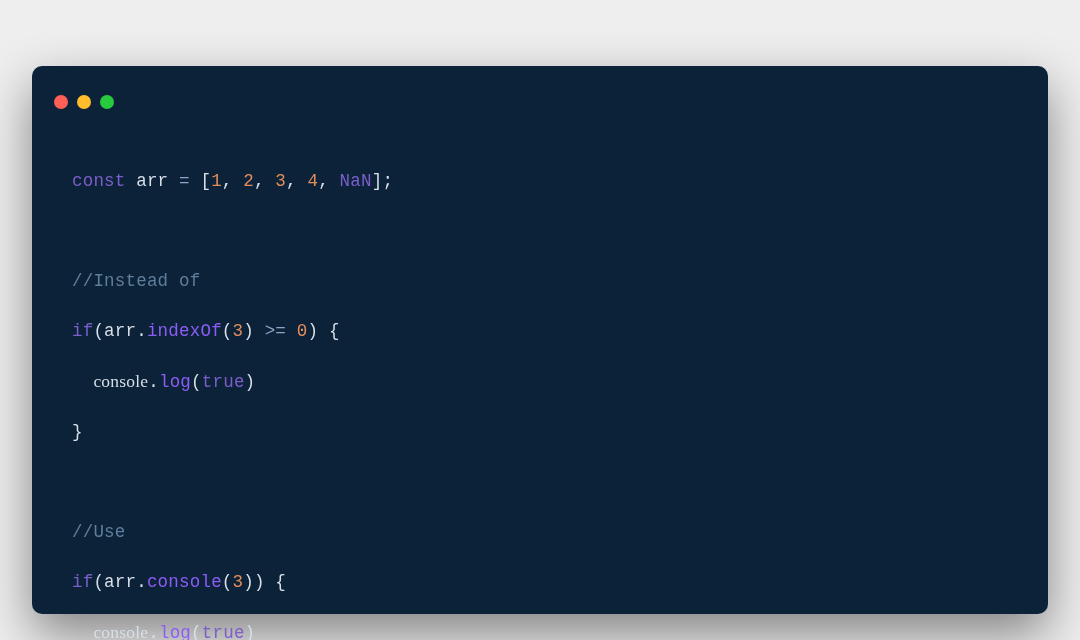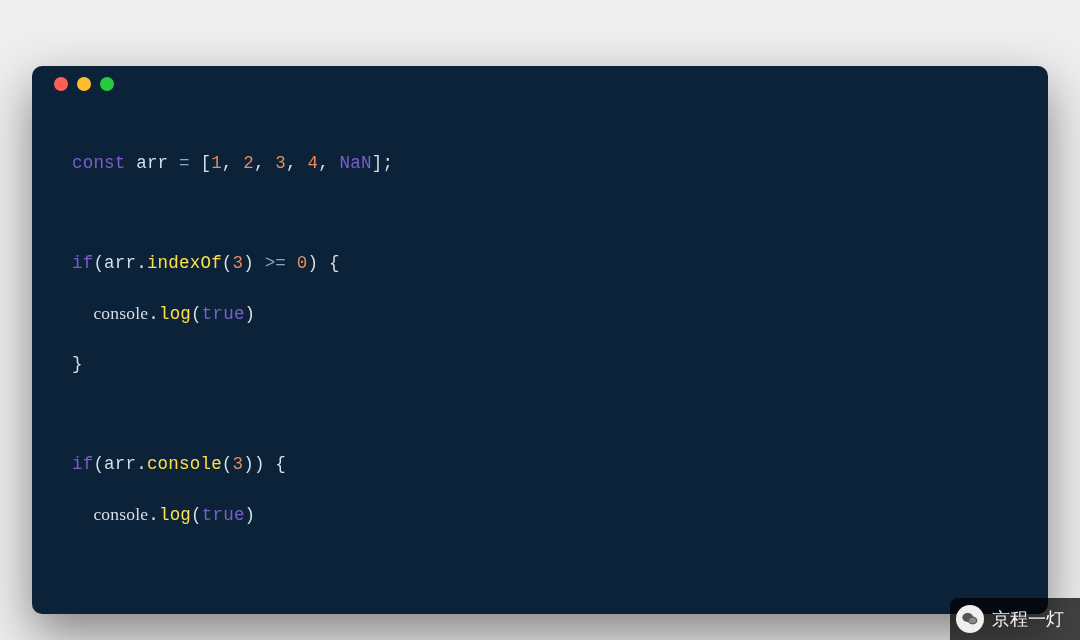--- a/index.html
+++ b/index.html
@@ -20,21 +20,21 @@
   }
   .window {
     position: absolute;
     left: 32px;
     top: 66px;
     right: 32px;
     bottom: 26px;
     background: #0c2238;
     border-radius: 10px;
     box-shadow: 0 20px 50px rgba(0,0,0,0.45);
-    padding-top: 10px;
+    padding-top: 28px;
   }
   .titlebar {
     display: flex;
     align-items: center;
     gap: 9px;
     padding: 0 22px 0 22px;
     height: 16px;
   }
   .dot {
     width: 14px;
@@ -56,21 +56,21 @@
   }
   .code .blankline { height: 25px; }
 
   
   .tk-kw     { color: #7b5ecb; }  
   .tk-id     { color: #d7dfe8; }  
   .tk-op     { color: #89a7c8; }  
   .tk-punc   { color: #d7dfe8; }  
   .tk-num    { color: #e38d5b; }  
   .tk-const  { color: #7b5ecb; }  
-  .tk-func   { color: #fde047; }  
+  .tk-func   { color: #8b5cf6; }  
   .tk-cmt    { color: #5f7e9b; }  
   .tk-obj    { color: #d7dfe8; font-family: Liberation Serif, serif; }  
 
   
   .watermark {
     position: absolute;
     right: 0;
     bottom: 0;
     display: flex;
     align-items: center;
@@ -102,37 +102,30 @@
   <div class="window">
     <div class="titlebar">
       <div class="dot red"></div>
       <div class="dot yellow"></div>
       <div class="dot green"></div>
     </div>
 
     <div class="code">
 <div><span class="tk-kw">const</span> <span class="tk-id">arr</span> <span class="tk-op">=</span> <span class="tk-punc">[</span><span class="tk-num">1</span><span class="tk-punc">,</span> <span class="tk-num">2</span><span class="tk-punc">,</span> <span class="tk-num">3</span><span class="tk-punc">,</span> <span class="tk-num">4</span><span class="tk-punc">,</span> <span class="tk-const">NaN</span><span class="tk-punc">]</span><span class="tk-punc">;</span></div>
 <div class="blankline"></div>
+<div><span class="tk-cmt">//Instead of</span></div>
 <div><span class="tk-kw">if</span><span class="tk-punc">(</span><span class="tk-id">arr</span><span class="tk-punc">.</span><span class="tk-func">indexOf</span><span class="tk-punc">(</span><span class="tk-num">3</span><span class="tk-punc">)</span> <span class="tk-op">&gt;=</span> <span class="tk-num">0</span><span class="tk-punc">)</span> <span class="tk-punc">{</span></div>
 <div><span>  </span><span class="tk-obj">console</span><span class="tk-punc">.</span><span class="tk-func">log</span><span class="tk-punc">(</span><span class="tk-const">true</span><span class="tk-punc">)</span></div>
 <div><span class="tk-punc">}</span></div>
 <div class="blankline"></div>
+<div><span class="tk-cmt">//Use</span></div>
 <div><span class="tk-kw">if</span><span class="tk-punc">(</span><span class="tk-id">arr</span><span class="tk-punc">.</span><span class="tk-func">console</span><span class="tk-punc">(</span><span class="tk-num">3</span><span class="tk-punc">)</span><span class="tk-punc">)</span> <span class="tk-punc">{</span></div>
 <div><span>  </span><span class="tk-obj">console</span><span class="tk-punc">.</span><span class="tk-func">log</span><span class="tk-punc">(</span><span class="tk-const">true</span><span class="tk-punc">)</span></div>
 
 
 
 
 
     </div>
   </div>
 
-  <div class="watermark">
-    <span class="wm-icon">
-      <svg viewBox="0 0 24 24" fill="none" stroke="#555" stroke-width="1.6">
-        <ellipse cx="9" cy="10" rx="6.5" ry="5.2" fill="#555"></ellipse>
-        <ellipse cx="15.5" cy="14" rx="5.5" ry="4.5" fill="#888"></ellipse>
-      </svg>
-    </span>
-    <span>京程一灯</span>
-  </div>
 
 </div>
 
 </body></html>

